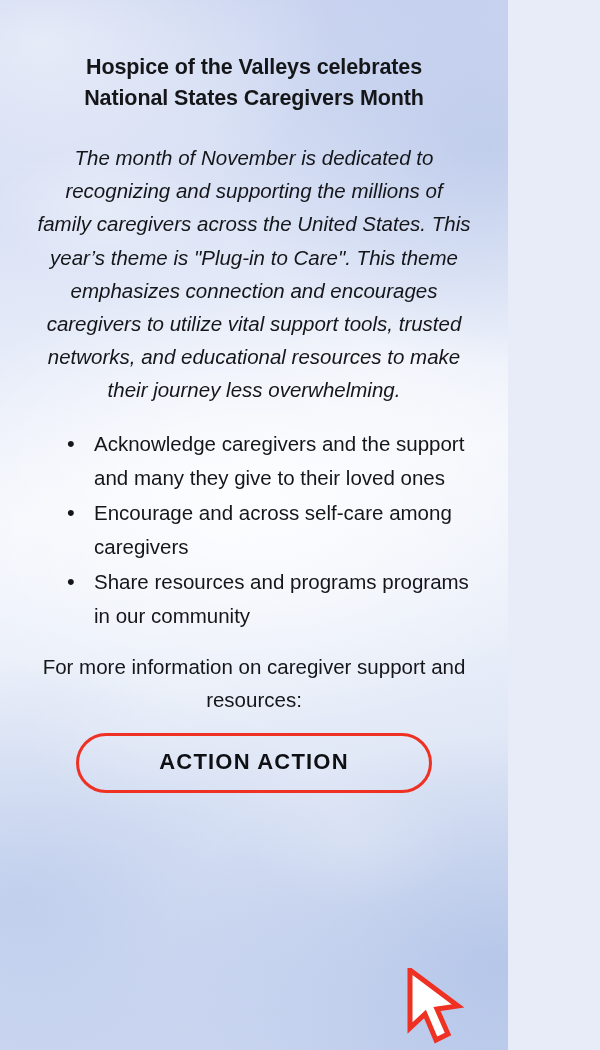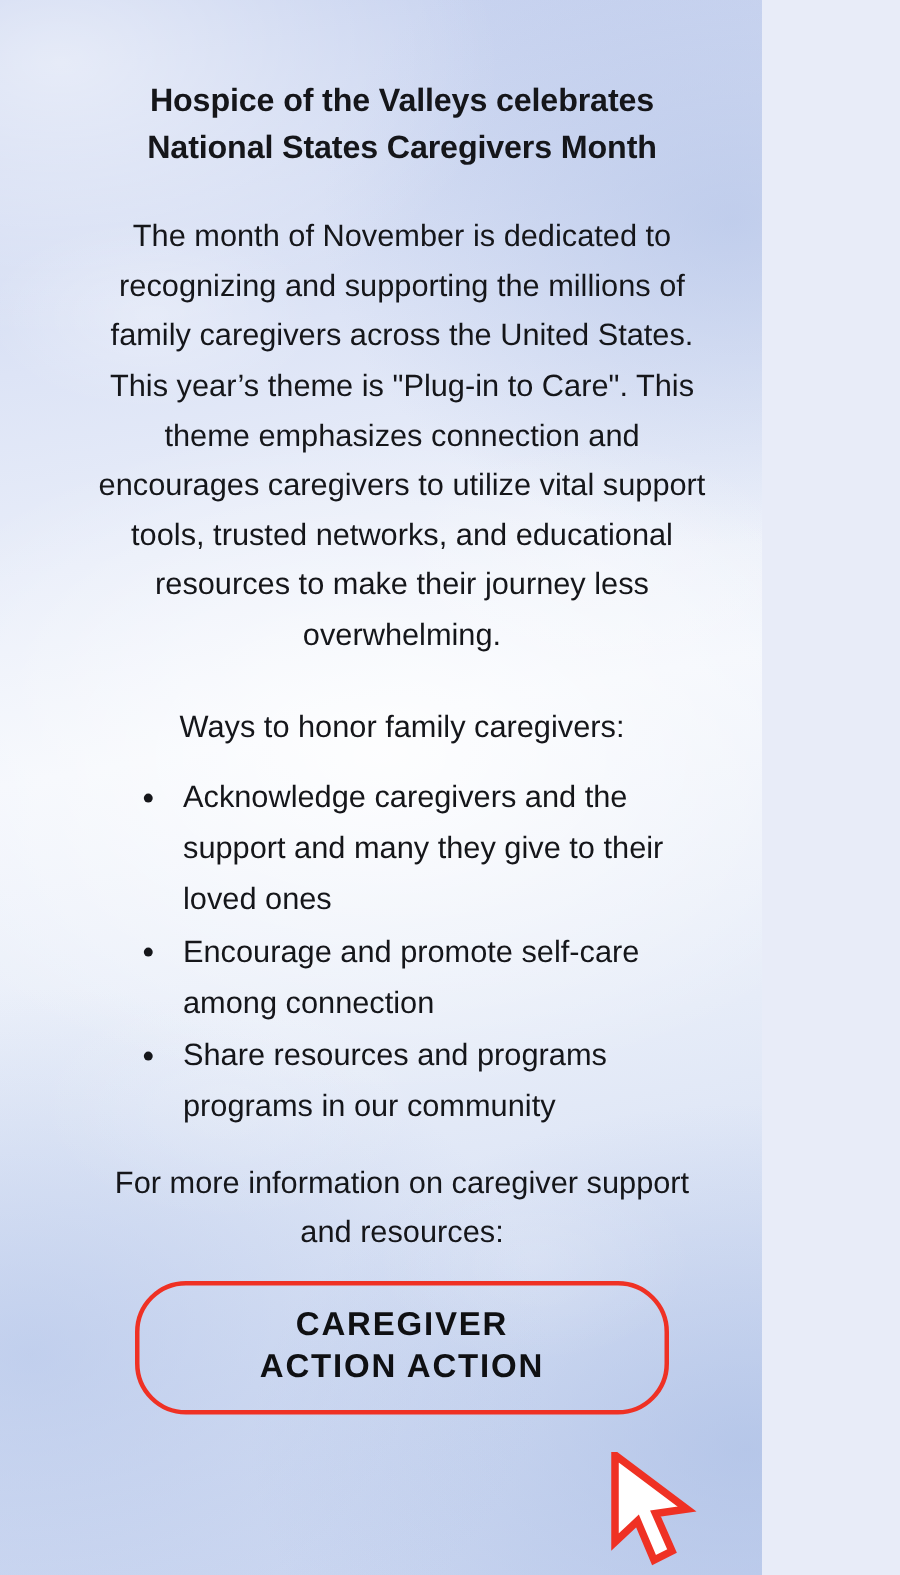--- a/index.html
+++ b/index.html
@@ -19,21 +19,20 @@
     height: 1050px;
     box-sizing: border-box;
     background:
       radial-gradient(ellipse 420px 260px at 8% 4%, rgba(255,255,255,0.55), rgba(255,255,255,0) 70%),
       radial-gradient(ellipse 380px 300px at 96% 14%, rgba(170,188,228,0.55), rgba(255,255,255,0) 72%),
       radial-gradient(ellipse 520px 320px at 50% 48%, rgba(255,255,255,0.85), rgba(255,255,255,0) 70%),
       radial-gradient(ellipse 480px 340px at 4% 86%, rgba(176,194,232,0.6), rgba(255,255,255,0) 72%),
       radial-gradient(ellipse 460px 320px at 98% 92%, rgba(168,188,228,0.65), rgba(255,255,255,0) 72%),
       linear-gradient(170deg, #c3cfee 0%, #dde4f6 22%, #f3f6fc 46%, #e6ecf8 66%, #c9d5f0 100%);
     overflow: hidden;
-    padding-left: 28px;
   }
   .poster::before {
     content: "";
     position: absolute;
     inset: 0;
     background:
       radial-gradient(ellipse 160px 90px at 20% 20%, rgba(255,255,255,0.30), rgba(255,255,255,0) 70%),
       radial-gradient(ellipse 200px 120px at 78% 36%, rgba(255,255,255,0.22), rgba(255,255,255,0) 72%),
       radial-gradient(ellipse 180px 110px at 30% 70%, rgba(255,255,255,0.18), rgba(255,255,255,0) 72%),
       radial-gradient(ellipse 150px 95px at 70% 80%, rgba(255,255,255,0.16), rgba(255,255,255,0) 72%);
@@ -51,20 +50,21 @@
     line-height: 1.42;
     color: #15161a;
     letter-spacing: -0.1px;
   }
   .body-para {
     margin-top: 28px;
     text-align: center;
     font-size: 20.5px;
     line-height: 1.62;
     color: #15161a;
+    font-style: italic;
   }
   .ways-title {
     margin-top: 30px;
     text-align: center;
     font-size: 20.5px;
     line-height: 1.5;
     color: #15161a;
   }
   ul.ways-list {
     margin: 14px 0 0 0;
@@ -136,33 +136,31 @@
 
   <div class="content">
 
     <div class="headline">
       <span>Hospice of the Valleys celebrates</span><br>
       <span>National States Caregivers Month</span>
     </div>
 
     <p class="body-para">The month of November is dedicated to recognizing and supporting the millions of family caregivers across the United States. This year’s theme is "Plug-in to Care". This theme emphasizes connection and encourages caregivers to utilize vital support tools, trusted networks, and educational resources to make their journey less overwhelming.</p>
 
-    <div class="ways-title">Ways to honor family caregivers:</div>
 
     <ul class="ways-list">
       <li>Acknowledge caregivers and the support and many they give to their loved ones</li>
-      <li>Encourage and promote self-care among connection</li>
+      <li>Encourage and across self-care among caregivers</li>
       <li>Share resources and programs programs in our community</li>
     </ul>
 
     <div class="cta-text">For more information on caregiver support and resources:</div>
 
     <div class="button-wrap">
       <div class="cta-button">
-        <span class="line1">CAREGIVER</span>
         <span class="line2">ACTION ACTION</span>
       </div>
     </div>
 
   </div>
 
   <div class="cursor">
     <svg width="62" height="76" viewBox="0 0 62 76" xmlns="http://www.w3.org/2000/svg">
       <path d="M6 2 L6 60 L21 46 L32 72 L44 66 L33 41 L54 38 Z" fill="#ffffff" stroke="#ef3124" stroke-width="5" stroke-linejoin="miter"></path>
     </svg>

